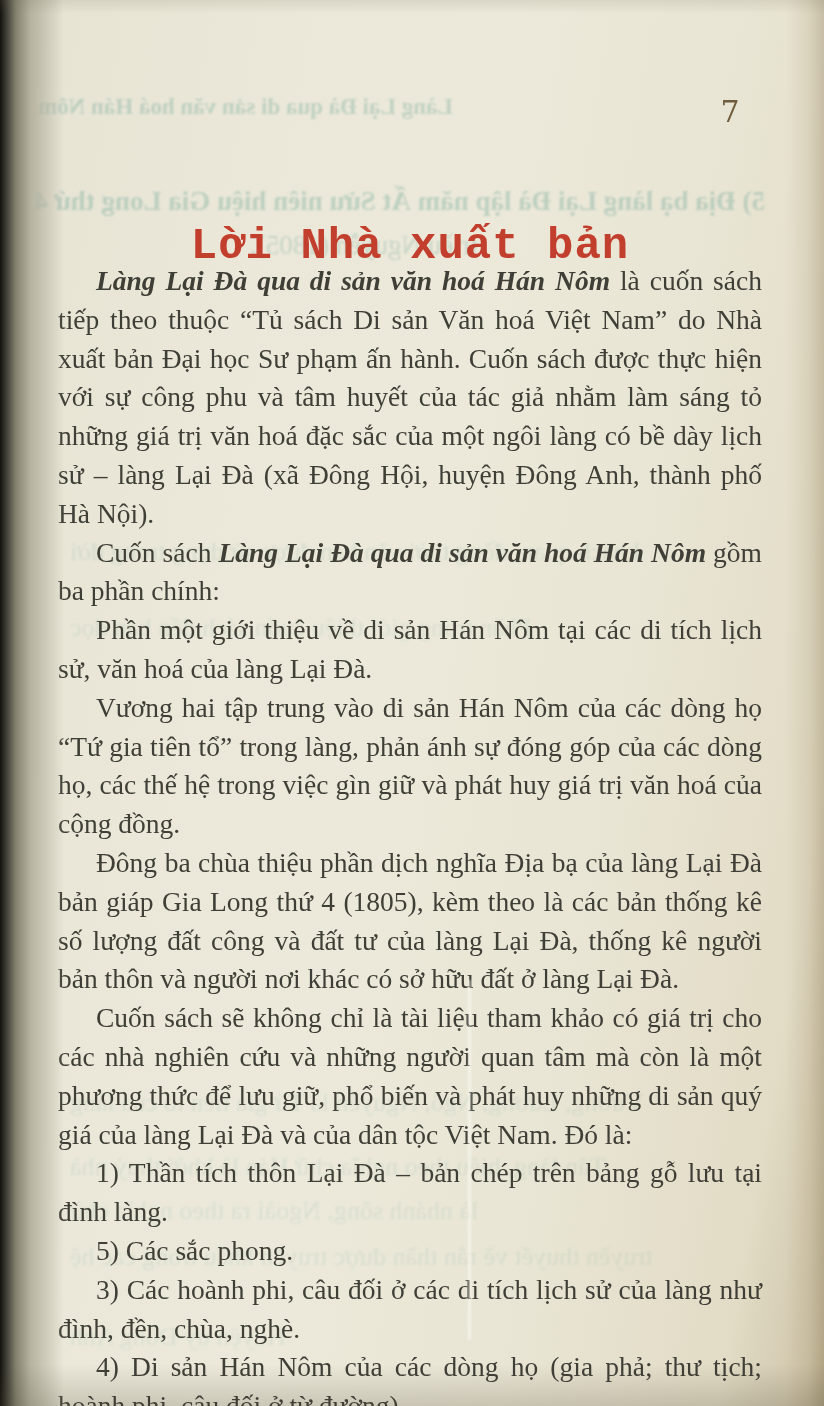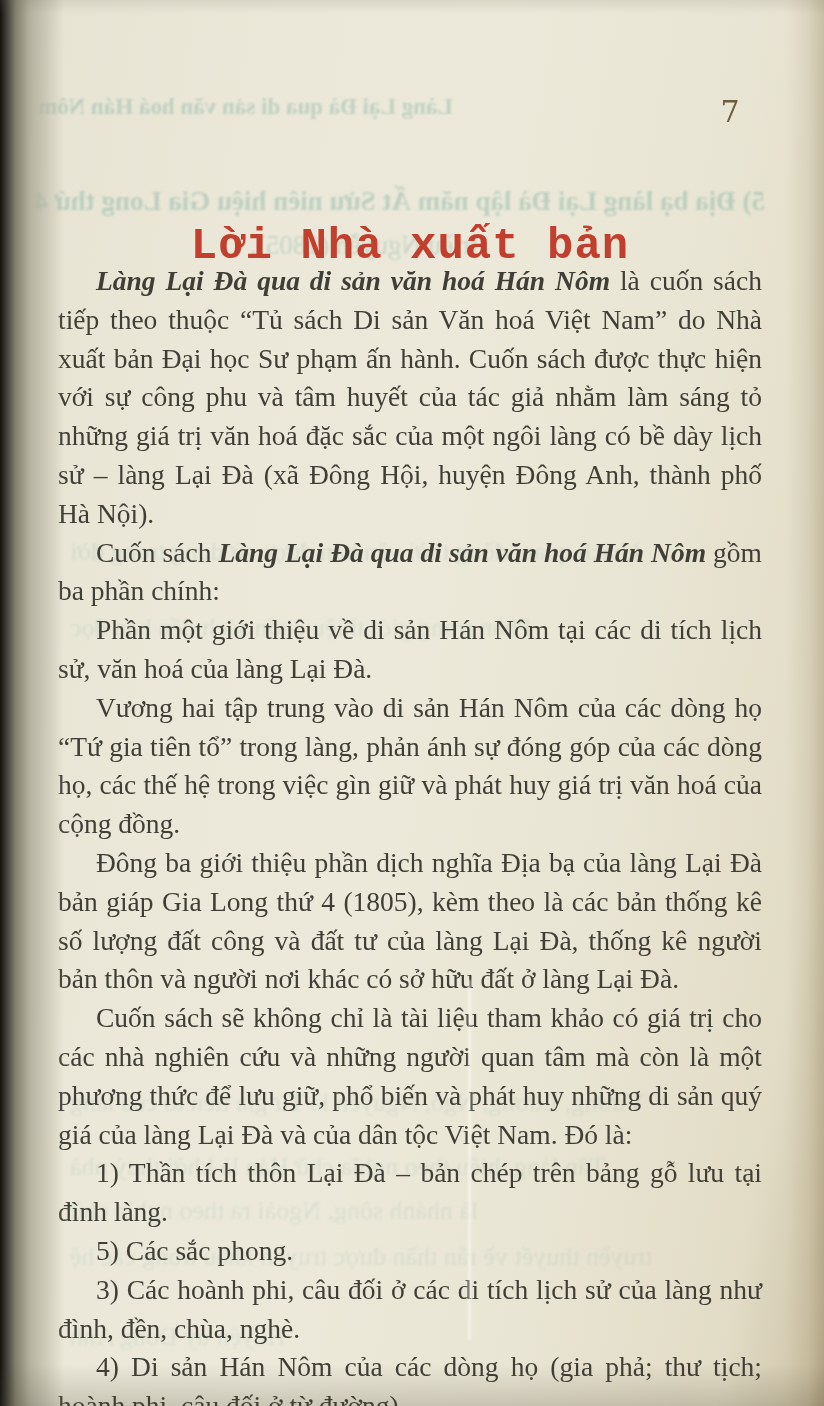--- a/index.html
+++ b/index.html
@@ -94,21 +94,21 @@
 
   <div class="page-number">7</div>
 
   <h1 class="page-title" style="color: rgb(194, 63, 46);">Lời Nhà xuất bản</h1>
 
   <div class="body-text">
       <p><span class="seg-bold-italic">Làng Lại Đà qua di sản văn hoá Hán Nôm</span><span class="seg-normal"> là cuốn sách tiếp theo thuộc “Tủ sách Di sản Văn hoá Việt Nam” do Nhà xuất bản Đại học Sư phạm ấn hành. Cuốn sách được thực hiện với sự công phu và tâm huyết của tác giả nhằm làm sáng tỏ những giá trị văn hoá đặc sắc của một ngôi làng có bề dày lịch sử – làng Lại Đà (xã Đông Hội, huyện Đông Anh, thành phố Hà Nội).</span></p>
       <p><span class="seg-normal">Cuốn sách </span><span class="seg-bold-italic">Làng Lại Đà qua di sản văn hoá Hán Nôm</span><span class="seg-normal"> gồm ba phần chính:</span></p>
       <p><span class="seg-italic">Phần một</span><span class="seg-normal"> giới thiệu về di sản Hán Nôm tại các di tích lịch sử, văn hoá của làng Lại Đà.</span></p>
       <p><span class="seg-italic">Vương hai</span><span class="seg-normal"> tập trung vào di sản Hán Nôm của các dòng họ “Tứ gia tiên tổ” trong làng, phản ánh sự đóng góp của các dòng họ, các thế hệ trong việc gìn giữ và phát huy giá trị văn hoá của cộng đồng.</span></p>
-      <p><span class="seg-italic">Đông ba</span><span class="seg-normal"> giới thiệu phần dịch nghĩa </span><span class="seg-italic">Địa bạ của làng Lại Đà</span><span class="seg-normal"> bản giáp Gia Long thứ 4 (1805), kèm theo là các bản thống kê số lượng đất công và đất tư của làng Lại Đà, thống kê người bản thôn và người nơi khác có sở hữu đất ở làng Lại Đà.</span></p>
+      <p><span class="seg-italic">Đông ba</span><span class="seg-normal"> chùa thiệu phần dịch nghĩa </span><span class="seg-italic">Địa bạ của làng Lại Đà</span><span class="seg-normal"> bản giáp Gia Long thứ 4 (1805), kèm theo là các bản thống kê số lượng đất công và đất tư của làng Lại Đà, thống kê người bản thôn và người nơi khác có sở hữu đất ở làng Lại Đà.</span></p>
       <p><span class="seg-normal">Cuốn sách sẽ không chỉ là tài liệu tham khảo có giá trị cho các nhà nghiên cứu và những người quan tâm mà còn là một phương thức để lưu giữ, phổ biến và phát huy những di sản quý giá của làng Lại Đà và của dân tộc Việt Nam. Đó là:</span></p>
       <p><span class="seg-normal">1) </span><span class="seg-italic">Thần tích thôn Lại Đà</span><span class="seg-normal"> – bản chép trên bảng gỗ lưu tại đình làng.</span></p>
       <p><span class="seg-normal">5) Các sắc phong.</span></p>
       <p><span class="seg-normal">3) Các hoành phi, câu đối ở các di tích lịch sử của làng như đình, đền, chùa, nghè.</span></p>
       <p><span class="seg-normal">4) Di sản Hán Nôm của các dòng họ (gia phả; thư tịch; hoành phi, câu đối ở từ đường).</span></p>
     </div>
 
   <div class="crease-line"></div>
   <div class="gutter-shadow"></div>
   <div class="right-edge-shadow"></div>

